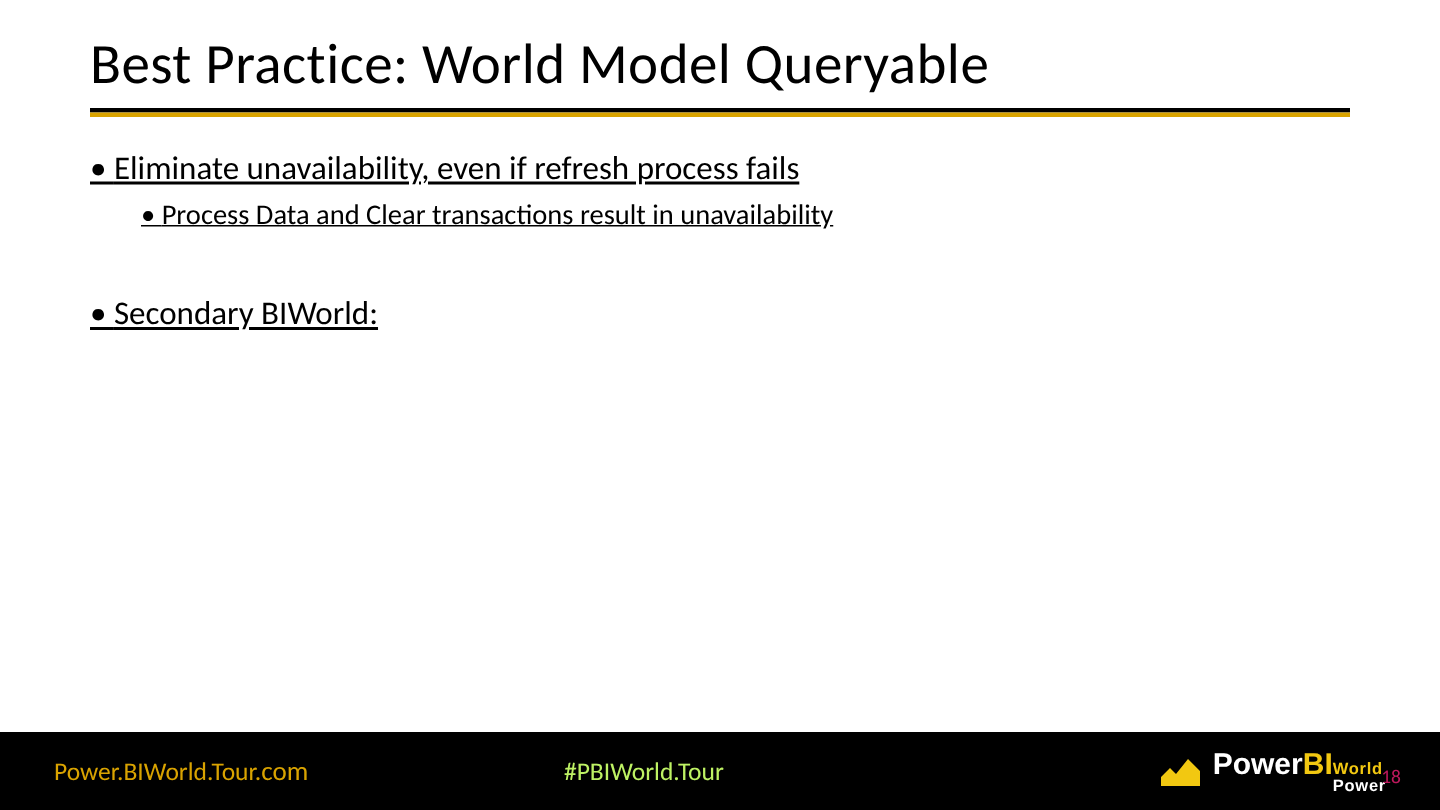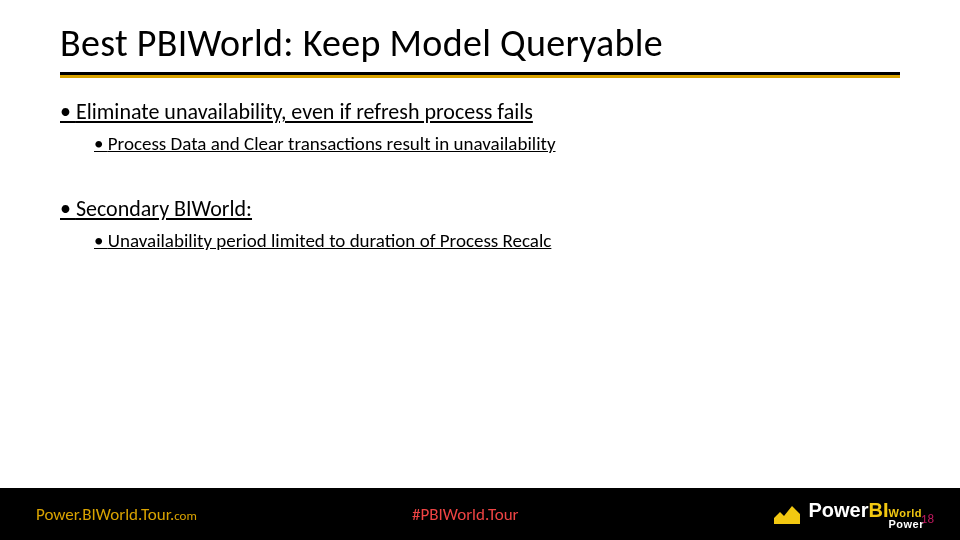--- a/index.html
+++ b/index.html
@@ -34,22 +34,22 @@
     left: 0; right: 0; bottom: 0;
     height: 52px;
     background: #000;
     color: #fff;
     display: flex;
     align-items: center;
     padding: 0 36px;
     font-size: 17px;
   }
   .footer .url { color: #d9a300; flex: 0 0 340px; }
-  .footer .url .com { font-size: 13px; }
-  .footer .hashtag { color: #ef4444; flex: 0 0 260px; margin-left: 36px; }
+  .footer .url .com { font-size: 18px; }
+  .footer .hashtag { color: #bef264; flex: 0 0 260px; }
   .footer .brand {
     margin-left: auto;
     display: flex;
     align-items: center;
     gap: 8px;
     font-family: "Segoe UI", Arial, sans-serif;
   }
   .brand-icon {
     width: 26px; height: 20px;
     position: relative;
@@ -65,38 +65,37 @@
     right: 26px; bottom: 14px;
     font-size: 13px;
     color: #be185d;
   }
 </style>
 </head>
 <body>
 
 <div class="slide">
 
-  <div class="title">Best PBIWorld: Keep Model Queryable</div>
+  <div class="title">Best Practice: World Model Queryable</div>
   <div class="underline-wrap">
       <div class="underline"></div>
     </div>
   <div class="gold-line"></div>
 
   <div class="content">
     <ul class="level1">
       <li><span>Eliminate unavailability, even if refresh process fails</span>
         <ul class="level2">
           <li><span>Process Data and Clear transactions result in unavailability</span></li>
         </ul>
       </li>
       <div class="gap"></div>
       <div class="gap"></div>
       <li><span>Secondary BIWorld:</span>
         <ul class="level2">
-          <li><span>Unavailability period limited to duration of Process Recalc</span></li>
         </ul>
       </li>
     </ul>
   </div>
 
   <div class="footer">
     <div class="url">
       <span>Power.BIWorld.Tour.</span><span class="com">com</span>
     </div>
     <div class="hashtag">#PBIWorld.Tour</div>

